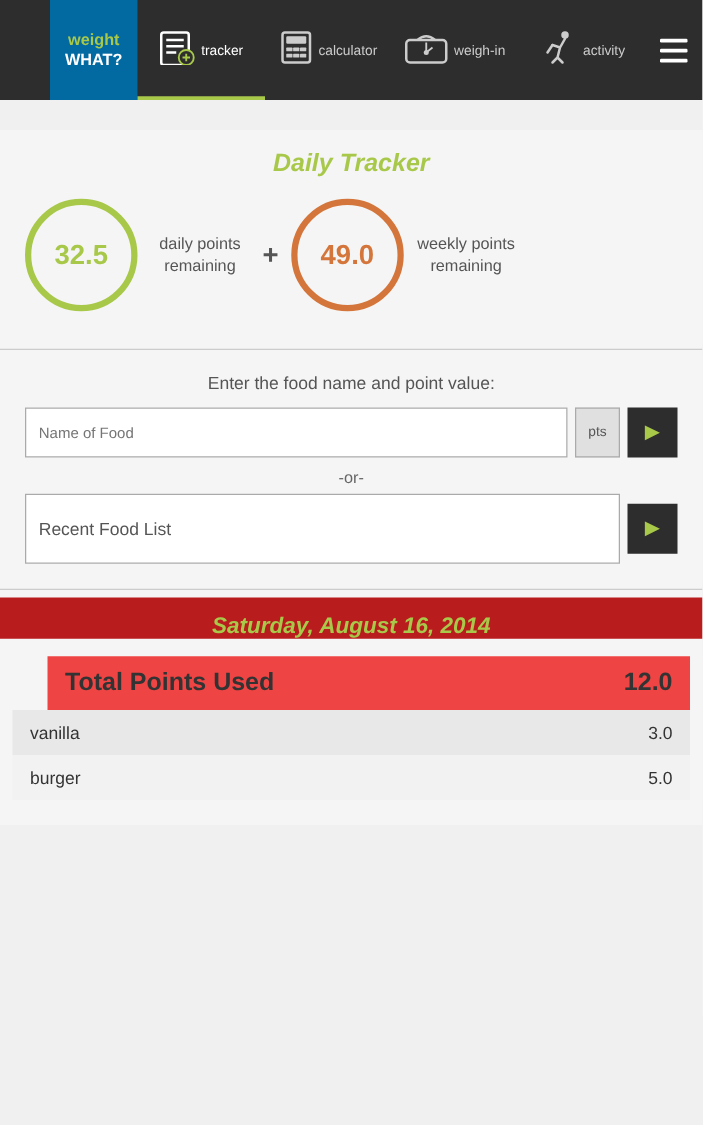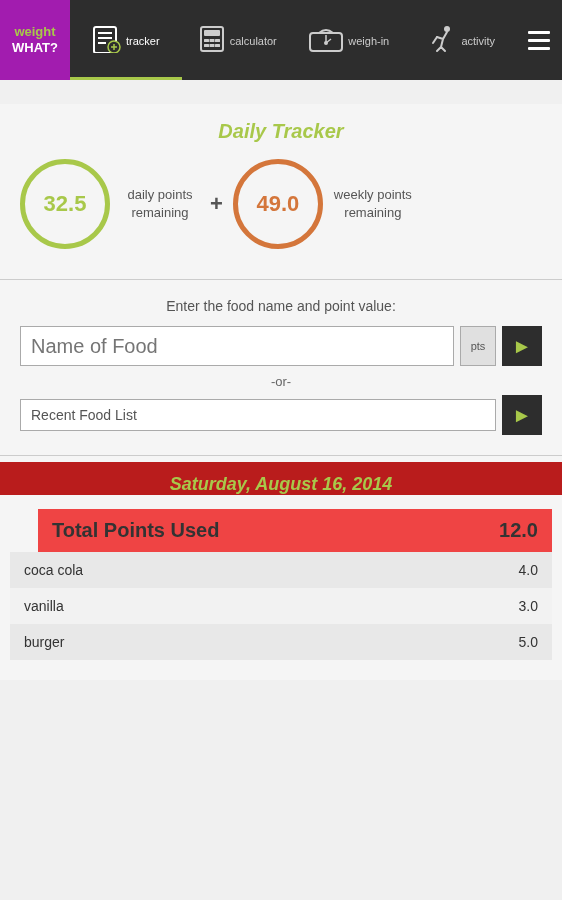--- a/index.html
+++ b/index.html
@@ -19,21 +19,22 @@
       background: #2d2d2d;
       height: 80px;
     }
     .header-brand {
       display: flex;
       flex-direction: column;
       justify-content: center;
       align-items: center;
       padding: 0 12px;
       width: 70px;
-      background: #a21caf;
+      background: #0369a1;
+      margin-left: 40px;
     }
     .brand-weight {
       color: #a8c84a;
       font-size: 13px;
       font-weight: bold;
       line-height: 1.2;
     }
     .brand-what {
       color: #ffffff;
       font-size: 13px;
@@ -169,21 +170,21 @@
       display: flex;
       align-items: center;
       gap: 6px;
       margin-bottom: 8px;
     }
     .food-name-input {
       flex: 1;
       height: 40px;
       border: 1px solid #aaa;
       padding: 0 10px;
-      font-size: 20px;
+      font-size: 12px;
       background: #fff;
       color: #0369a1;
       outline: none;
     }
     .pts-box {
       width: 36px;
       height: 40px;
       border: 1px solid #aaa;
       background: #e0e0e0;
       display: flex;
@@ -211,21 +212,21 @@
       margin: 6px 0;
       font-size: 13px;
     }
     .recent-food-row {
       display: flex;
       align-items: center;
       gap: 6px;
     }
     .recent-food-select {
       flex: 1;
-      height: 32px;
+      height: 56px;
       border: 1px solid #aaa;
       padding: 0 10px;
       font-size: 14px;
       background: #fff;
       color: #555;
       appearance: none;
       outline: none;
       cursor: pointer;
     }
 
@@ -420,24 +421,20 @@
   <div class="date-section">
     <div class="date-title">Saturday, August 16, 2014</div>
   </div>
 
   <div class="food-log">
     <div class="log-header-row">
       <span>Total Points Used</span>
       <span>12.0</span>
     </div>
     <div class="log-item-row">
-      <span class="log-item-name">coca cola</span>
-      <span class="log-item-points">4.0</span>
-    </div>
-    <div class="log-item-row">
       <span class="log-item-name">vanilla</span>
       <span class="log-item-points">3.0</span>
     </div>
     <div class="log-item-row">
       <span class="log-item-name">burger</span>
       <span class="log-item-points">5.0</span>
     </div>
   </div>
 
 </div>

